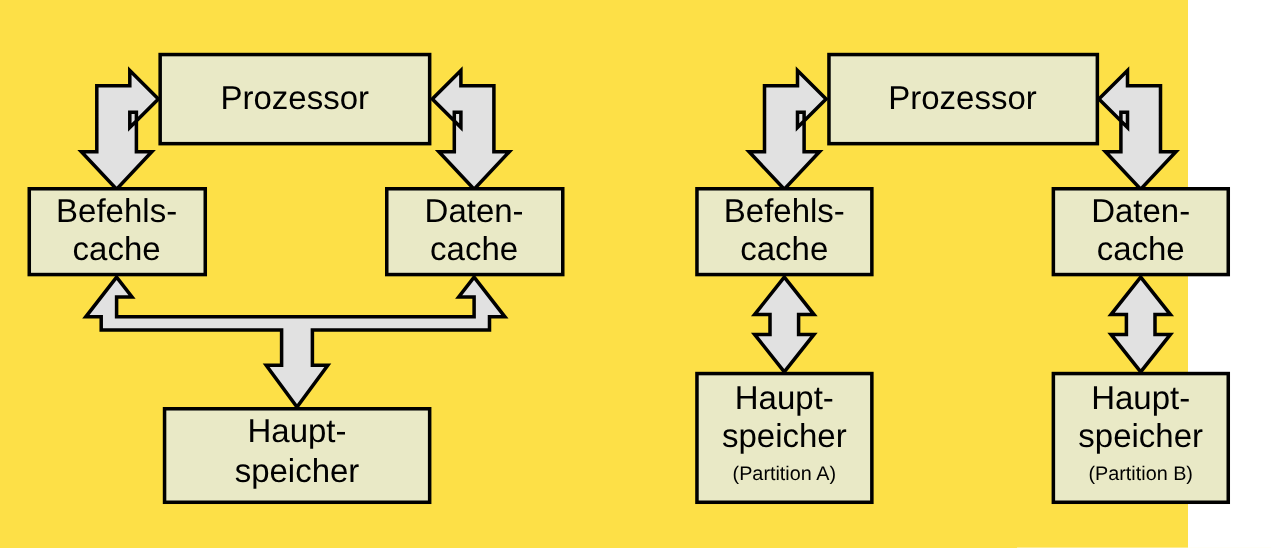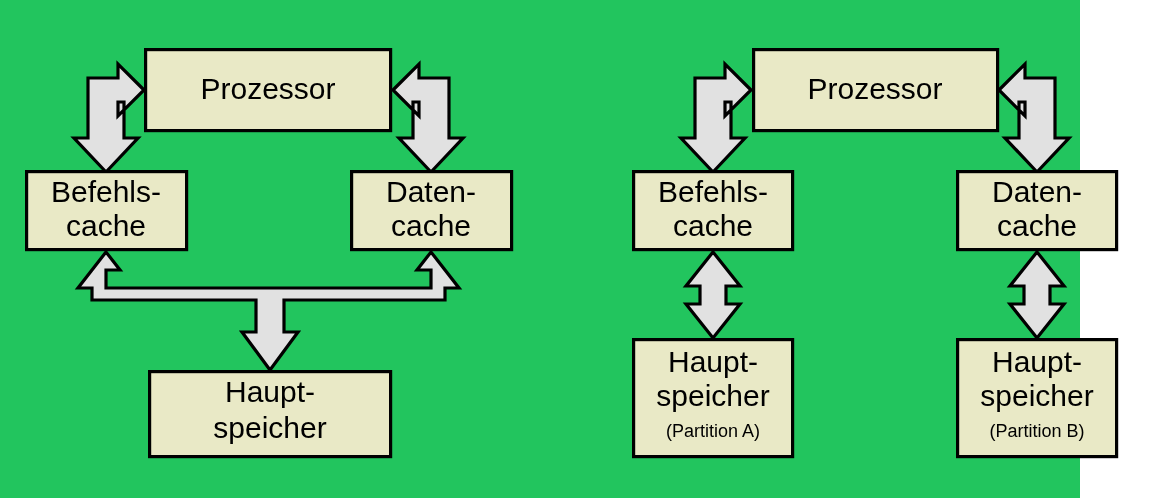--- a/index.html
+++ b/index.html
@@ -10,21 +10,21 @@
   body {
     width: 1161px;
     height: 498px;
     font-family: "Liberation Sans", sans-serif;
     overflow: hidden;
   }
   #diagram-root {
     position: relative;
     width: 1080px;
     height: 498px;
-    background: #22c55e;
+    background: #fde047;
   }
   svg.canvas {
     position: absolute;
     top: 0;
     left: 0;
     width: 1161px;
     height: 498px;
     display: block;
   }
   .node-box {

